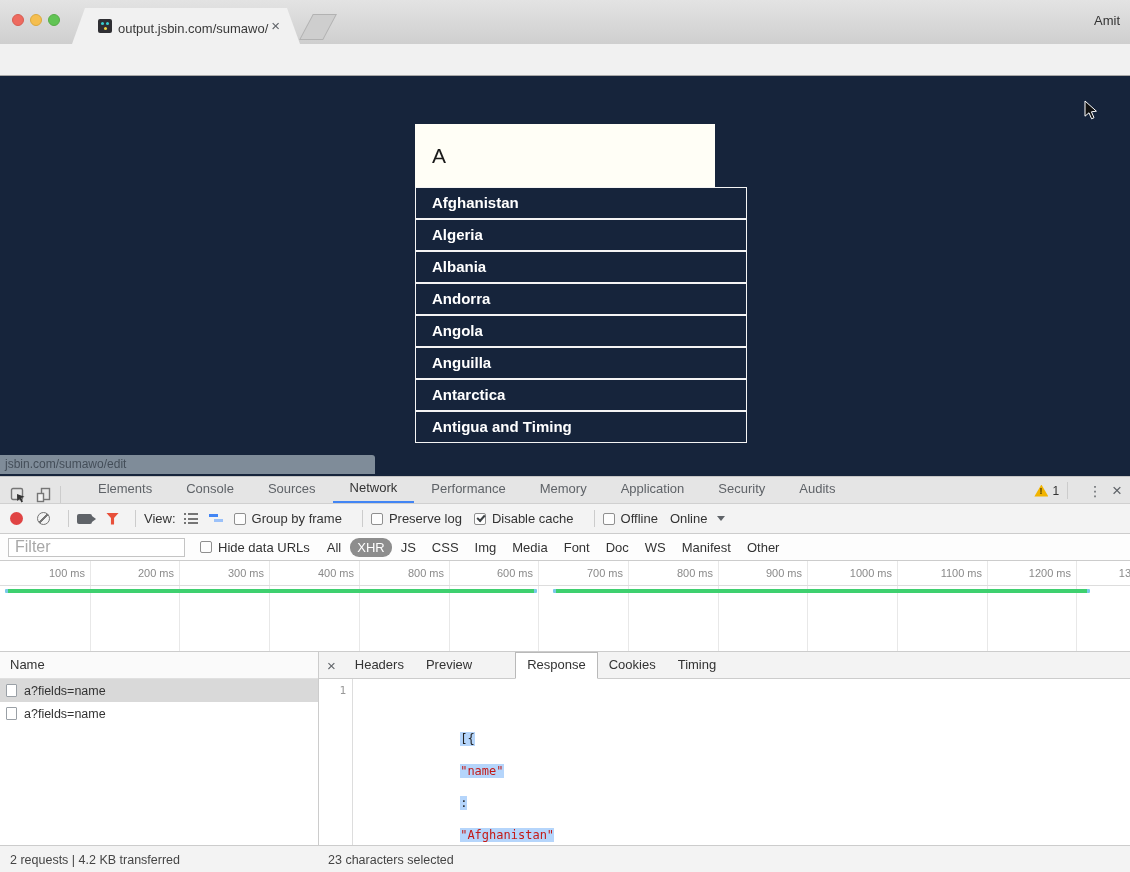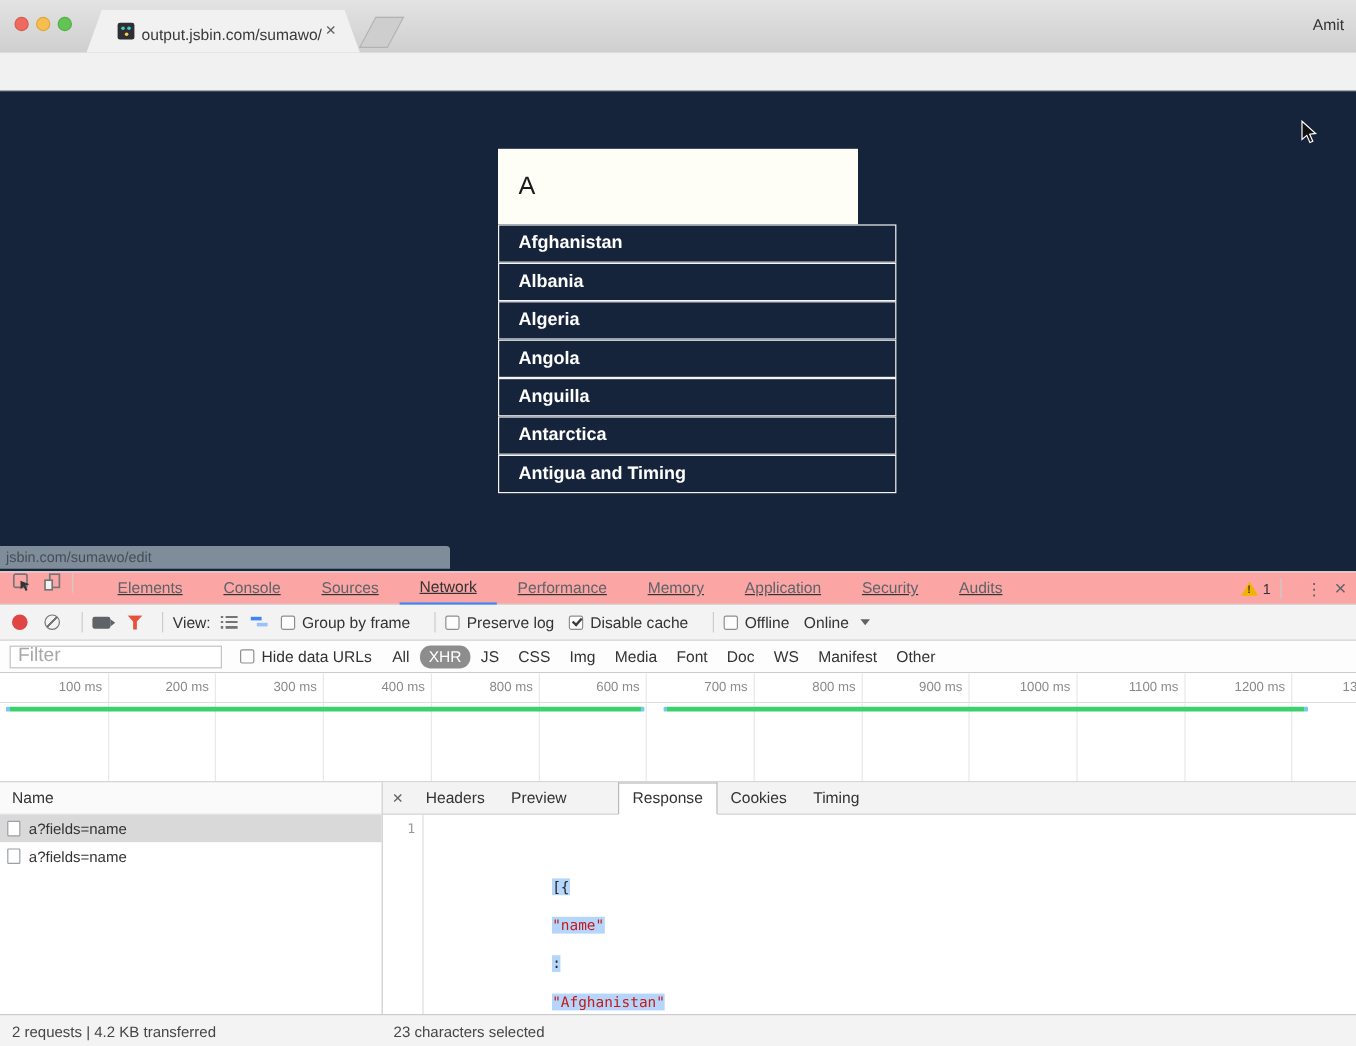--- a/index.html
+++ b/index.html
@@ -58,22 +58,22 @@
   .dd-list { position:absolute; left:415px; top:111px; width:332px; }
   .dd-item { height:32px; border:1px solid #f4f4f4; color:#fff; font-size:15px;
     font-weight:700; line-height:30px; padding-left:16px; background:var(--page-bg,#16243b); }
   .status-bubble { position:absolute; left:0; top:379px; width:375px; height:19px;
     background:#7f8c99; border-top-right-radius:3px; color:#444e59; font-size:12px;
     line-height:18px; padding-left:5px; }
 
   
   .devtools { left:0; top:476px; width:1130px; height:396px; background:#fff;
     border-top:1px solid #c5c5c5; font-size:13px; color:#333; }
-  .dt-tabbar { left:0; top:0; width:1130px; height:27px; background:#fca5a5;
-    border-bottom:1px solid #d0d0d0; display:flex; align-items:flex-start;text-decoration:underline; }
+  .dt-tabbar { left:0; top:0; width:1130px; height:27px; background:#e5e5e5;
+    border-bottom:1px solid #d0d0d0; display:flex; align-items:flex-end; }
   .dt-icobtn { margin-left:10px; display:flex; align-items:center; }
   .dt-sep { width:1px; height:17px; background:#ccc; margin:0 8px; }
   .dt-tabs { display:flex; margin-left:12px; height:27px; }
   .dt-tab { padding:0 17px; line-height:26px; color:#5f6368; height:27px; }
   .dt-tab.active { color:#333; border-bottom:2px solid var(--accent-blue,#4285f4); line-height:24px;}
   .dt-right { position:absolute; right:8px; top:0; height:27px; display:flex; align-items:center; }
   .warn-tri { width:14px; height:12px; background:var(--warning-yellow,#f2b400);
     clip-path:polygon(50% 0,100% 100%,0 100%); position:relative; margin-right:4px;}
   .warn-tri::after{ content:"!"; position:absolute; left:5px; top:1px; font-size:9px; color:#4d3a00; font-weight:700;}
   .warn-count { font-size:12px; color:#333; }
@@ -211,25 +211,26 @@
       <path d="M1 1 L1 16.2 L5 12.8 L7.6 18.8 L10 17.7 L7.4 11.8 L12.4 11.2 Z" fill="#111" stroke="#fff" stroke-width="1"></path>
     </svg>
   </div>
 
   <div class="page abs">
     <input class="ac-input" type="text" value="A" style="">
     <div class="dd-list">
 
         <div class="dd-item">Afghanistan</div>
 
+        <div class="dd-item">Algeria</div>
+
         <div class="dd-item">Albania</div>
 
-        <div class="dd-item">Algeria</div>
-
-
+
+        <div class="dd-item">Andorra</div>
 
         <div class="dd-item">Angola</div>
 
         <div class="dd-item">Anguilla</div>
 
         <div class="dd-item">Antarctica</div>
 
         <div class="dd-item">Antigua and Timing</div>
       </div>
     <div class="status-bubble">jsbin.com/sumawo/edit</div>

